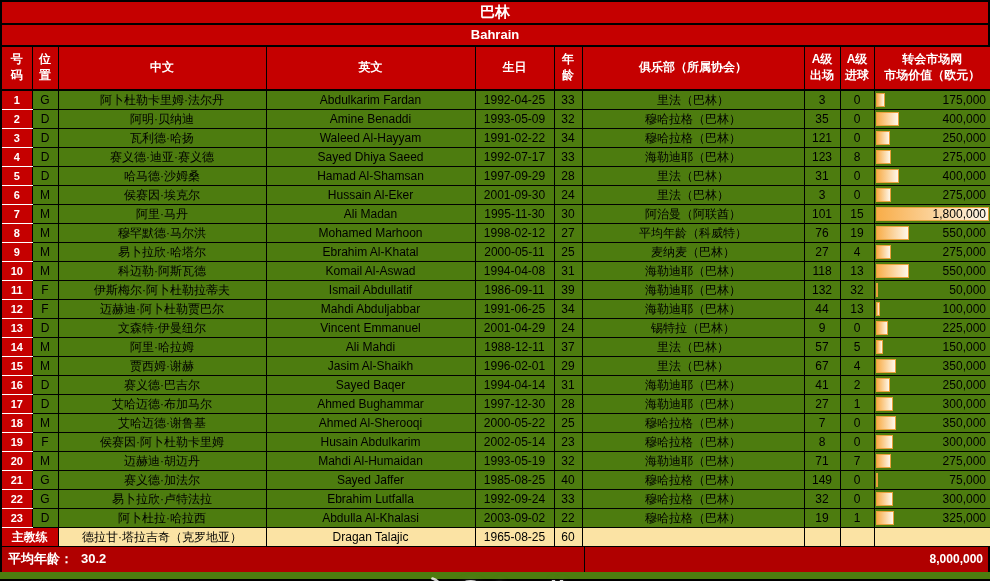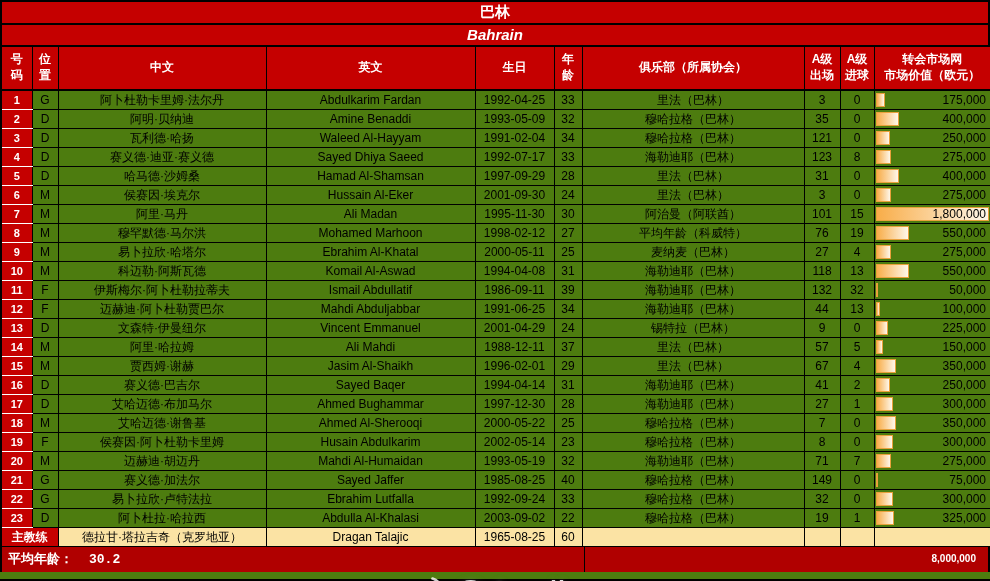--- a/index.html
+++ b/index.html
@@ -7,21 +7,21 @@
     position:relative; width:990px; height:581px; background:#4d7c0f;
     font-family:"Liberation Sans","DejaVu Sans",sans-serif;
     overflow:hidden; box-sizing:border-box; border-top:2px solid #000;
   }
   .title-zh,.title-en {
     box-sizing:border-box; width:990px; background:#C50000; color:#fff;
     font-weight:bold; text-align:center;
     border-left:2px solid #000; border-right:2px solid #000; border-bottom:2px solid #000;
   }
   .title-zh { height:23px; font-size:15px; line-height:20px; }
-  .title-en { height:22px; font-size:15px; line-height:19px;font-style:italic; }
+  .title-en { height:22px; font-size:13px; line-height:19px; }
 
   table { border-collapse:collapse; table-layout:fixed; width:990px;
           border-left:2px solid #000; border-right:2px solid #000; }
   th {
     background:#C50000; color:#fff; font-weight:bold; font-size:12px;
     border-right:1px solid #000; border-bottom:2px solid #000;
     white-space:pre-line; line-height:1.3; padding:2px 0; height:38px;
     vertical-align:middle; text-align:center;
   }
   td {
@@ -41,22 +41,22 @@
   }
   .vtext { position:absolute; right:4px; top:0; height:100%; line-height:18px; }
 
   .footer {
     display:flex; box-sizing:border-box; width:990px; height:25px;
     background:#B00000; color:#fff; font-weight:bold;
     border-left:2px solid #000; border-right:2px solid #000;
   }
   .footer .avg { width:583px; box-sizing:border-box; border-right:1px solid #000;
     text-align:left; padding-left:6px; font-size:13px; line-height:24px; }
-  .footer .avg .avgv { margin-left:16px;font-family:Liberation Mono, monospace; }
-  .footer .total { flex:1; text-align:right; padding-right:12px; font-size:10px; line-height:24px; }
+  .footer .avg .avgv { margin-left:8px; }
+  .footer .total { flex:1; text-align:right; padding-right:5px; font-size:12px; line-height:24px; }
 
   .bottom-line { position:absolute; left:0; right:0; top:577px; height:2px; background:#000; }
 
   .watermark {
     position:absolute; left:402px; top:540px; display:flex; align-items:center; gap:7px;
     color:rgba(255,255,255,0.85); font-size:36px; font-weight:500; pointer-events:none;
     text-shadow:0 1px 3px rgba(110,110,110,0.55), 0 0 6px rgba(130,130,130,0.35);
     margin-top:32px;
   }
   .watermark svg { display:block; opacity:0.9; }
@@ -130,21 +130,21 @@
           <td class="val">
             <div class="vbar" style="width: calc(22.2222% - 2px);"></div>
             <span class="vtext">400,000</span>
           </td>
         </tr>
         <tr class="player-row">
           <td class="num">3</td>
           <td>D</td>
           <td>瓦利德·哈扬</td>
           <td>Waleed Al-Hayyam</td>
-          <td>1991-02-04</td>
+          <td>1991-02-22</td>
           <td>34</td>
           <td>穆哈拉格（巴林）</td>
           <td>121</td>
           <td>0</td>
           <td class="val">
             <div class="vbar" style="width: calc(13.8889% - 2px);"></div>
             <span class="vtext">250,000</span>
           </td>
         </tr>
         <tr class="player-row">

